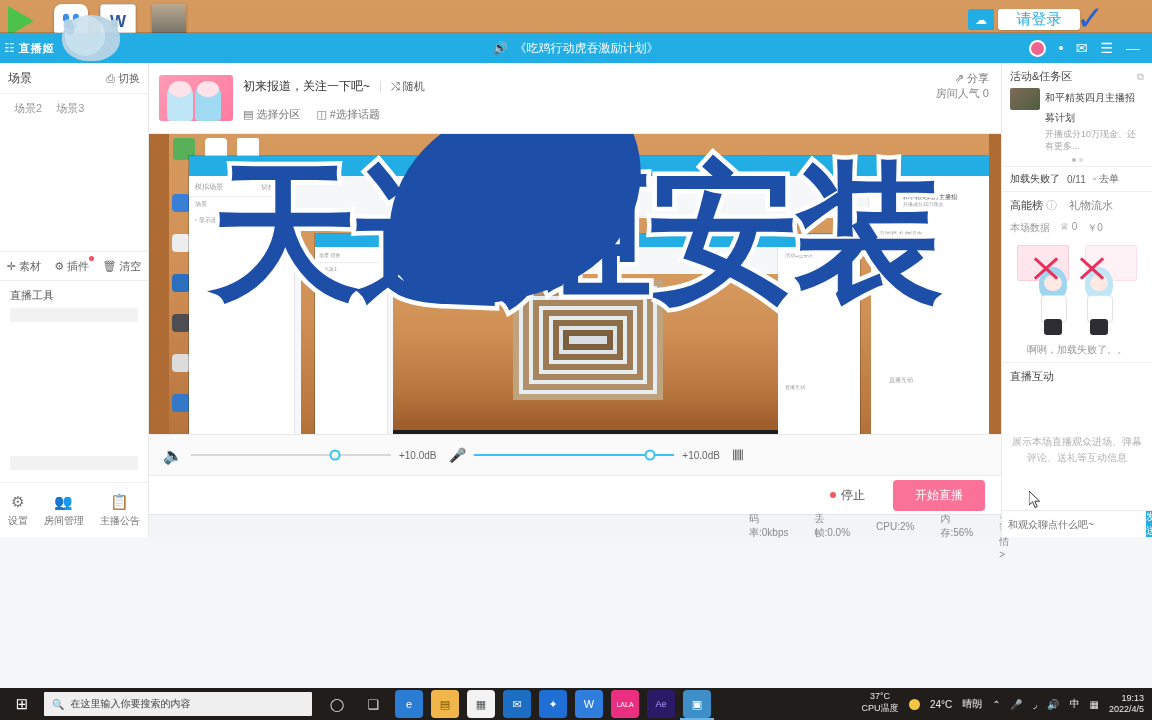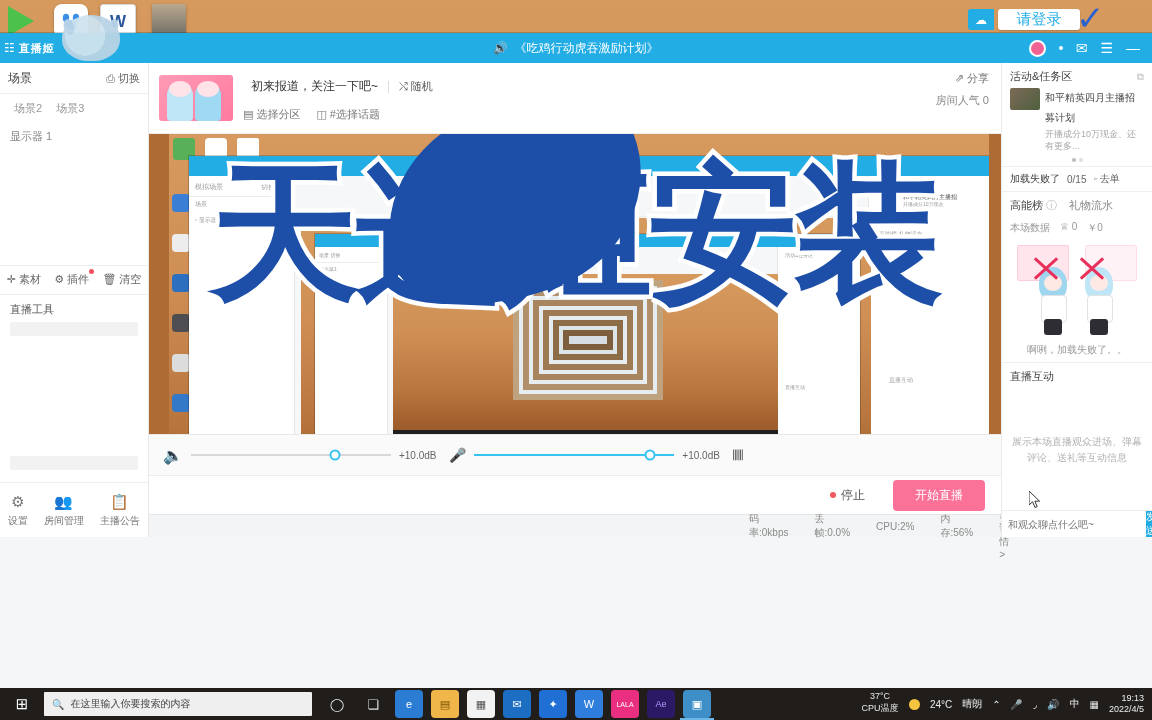--- a/index.html
+++ b/index.html
@@ -116,29 +116,29 @@
      background:linear-gradient(135deg,#ff9ab5,#ff7ba0);position:relative;}
   .rm-cover .g1,.rm-cover .g2{position:absolute;bottom:0;width:26px;height:38px;
      background:#bfe6f7;border-radius:12px 12px 4px 4px;}
   .rm-cover .g1{left:8px;}
   .rm-cover .g2{left:36px;background:#9fd9f2;}
   .rm-cover .f1,.rm-cover .f2{position:absolute;top:6px;width:22px;height:16px;
      border-radius:50%;background:#ffe3e8;}
   .rm-cover .f1{left:10px;}
   .rm-cover .f2{left:38px;}
   .rm-meta{flex:1;min-width:0;}
-  .rm-row1{display:flex;align-items:center;gap:10px;height:24px;margin-left:8px;}
+  .rm-row1{display:flex;align-items:center;gap:10px;height:24px;}
   .rm-title{font-size:12px;color:#333;}
   .rm-vline{width:1px;height:12px;background:#ddd;}
   .rm-rand{font-size:11px;color:#555;display:flex;align-items:center;gap:3px;}
   .rm-row2{display:flex;align-items:center;gap:16px;margin-top:8px;}
   .rm-chip{font-size:11px;color:#777;display:flex;align-items:center;gap:3px;}
   .cp-headright{position:absolute;right:12px;top:8px;text-align:right;font-size:11px;color:#777;}
   .cp-headright .sh{display:flex;align-items:center;gap:3px;justify-content:flex-end;}
-  .cp-headright .pop{margin-top:7px;color:#888;}
+  .cp-headright .pop{margin-top:0;color:#888;}
 
   .preview{flex:1;position:relative;background:#ae6b33;overflow:hidden;}
 
   
   .nest{position:absolute;overflow:hidden;background:#c98a4d;}
   .n-wall{position:absolute;inset:0;
     background:linear-gradient(180deg,#d79a5e 0%,#cf8f55 30%,#b8763e 62%,#a05f2d 78%,#8e5224 100%);}
   .n-win{position:absolute;background:#f6f7f8;box-shadow:0 0 0 1px rgba(0,0,0,.2);}
   .n-titlebar{background:#23ade5;width:100%;}
   .n-left{position:absolute;left:0;top:0;bottom:0;background:#fff;border-right:1px solid #e6e6e6;}
@@ -337,23 +337,20 @@
           <span class="t">场景</span>
           <span class="sw">
             <span>⎙</span>
             <span>切换</span>
           </span>
         </div>
         <div class="lp-tabs">
           <span>场景2</span>
           <span>场景3</span>
         </div>
-        <div class="lp-list">
-          <div>显示器 1</div>
-        </div>
         <div class="lp-sep"></div>
         <div class="lp-tools">
           <span class="it">
             <span>✛</span>
             <span>素材</span>
           </span>
           <span class="it">
             <span>⚙</span>
             <span>插件</span>
             <i class="badge"></i>
@@ -602,21 +599,21 @@
             <div class="a">和平精英四月主播招募计划</div>
             <div class="b">开播成分10万现金、还有更多...</div>
           </div>
         </div>
         <div class="rp-dots">
           <i class="on"></i>
           <i></i>
         </div>
         <div class="rp-row">
           <span class="hl">加载失败了</span>
-          <span>0/15</span>
+          <span>0/11</span>
           <span>◦ <em style="font-style:normal">去单</em></span>
         </div>
         <div class="rp-tabs">
           <span class="a"><em style="font-style:normal">高能榜</em> <span style="color:#bbb">ⓘ</span></span>
           <span class="b">礼物流水</span>
         </div>
         <div class="rp-data">
           <span>本场数据</span>
           <span>♕ <em style="font-style:normal">0</em></span>
           <span>￥0</span>

